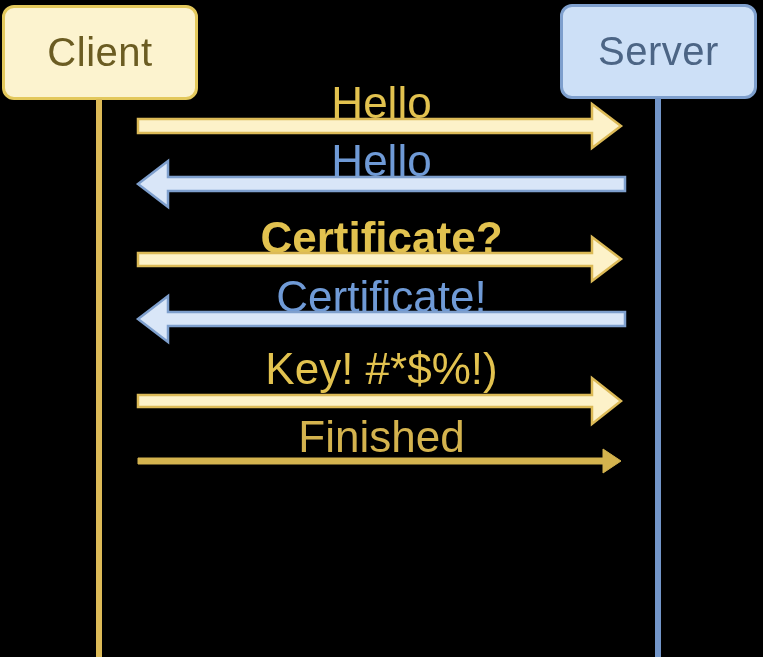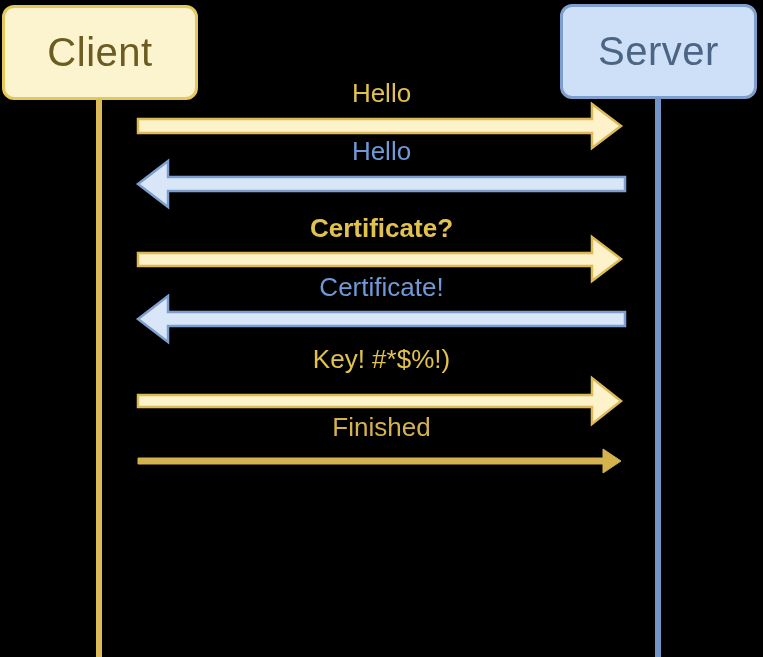--- a/index.html
+++ b/index.html
@@ -68,21 +68,21 @@
   
   .message {
     position: absolute;
     left: 0;
     width: 763px;
   }
   .msg-label {
     position: absolute;
     width: 763px;
     text-align: center;
-    font-size: 26px;
+    font-size: 44px;
     white-space: nowrap;
     user-select: none;
   }
   .msg-label.gold   { color: #e2c24f; }
   .msg-label.gold-d { color: #d4b34e; }
   .msg-label.blue   { color: #6f9ad6; }
   .msg-arrow {
     position: absolute;
     left: 0;
     top: 0;

